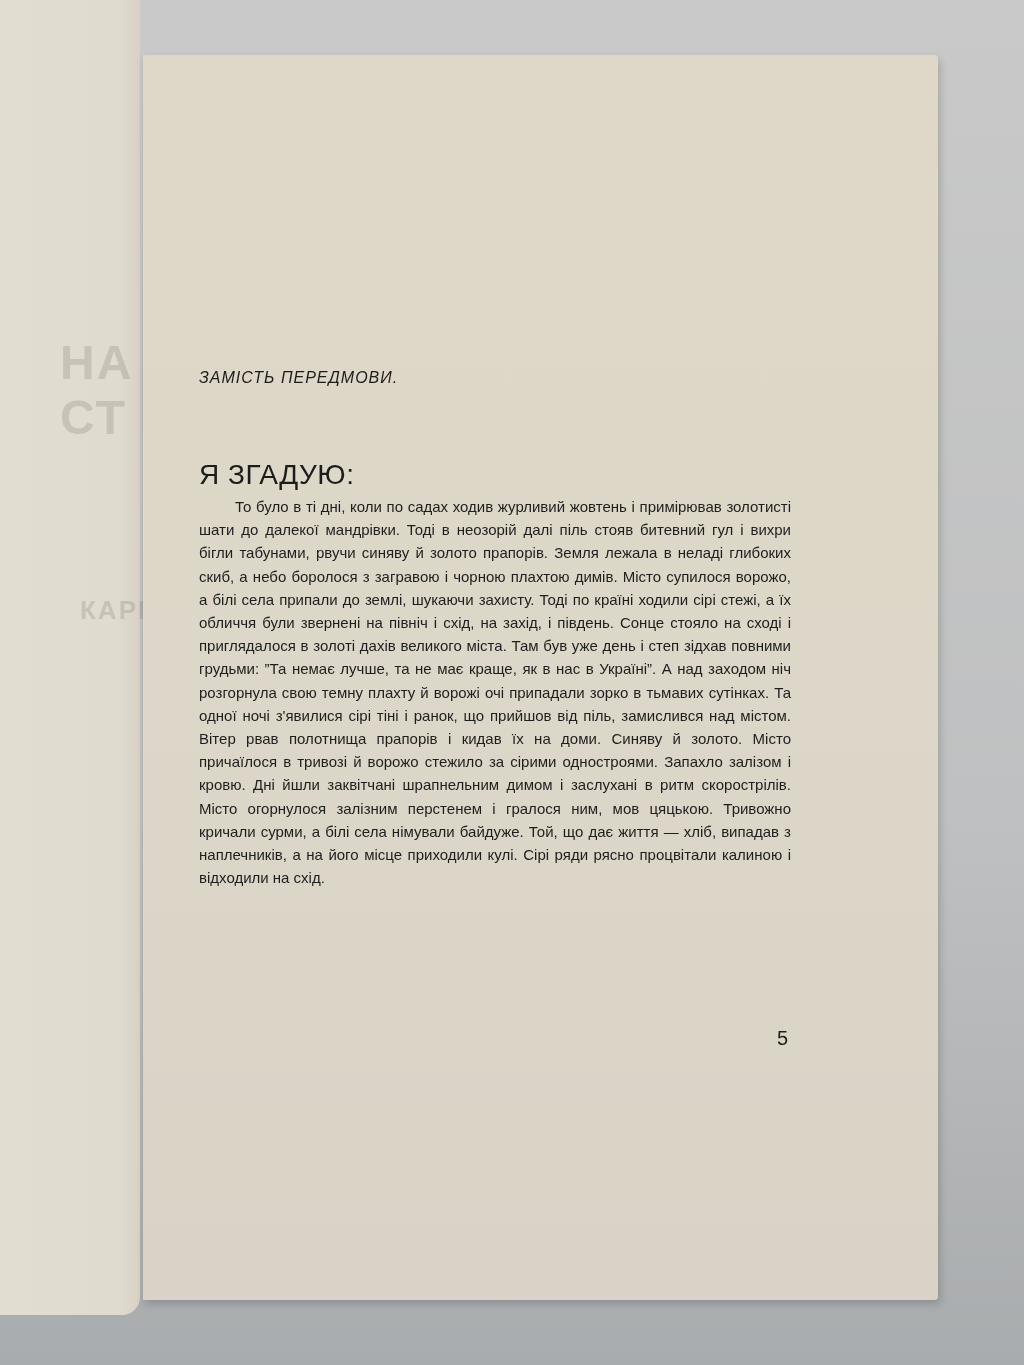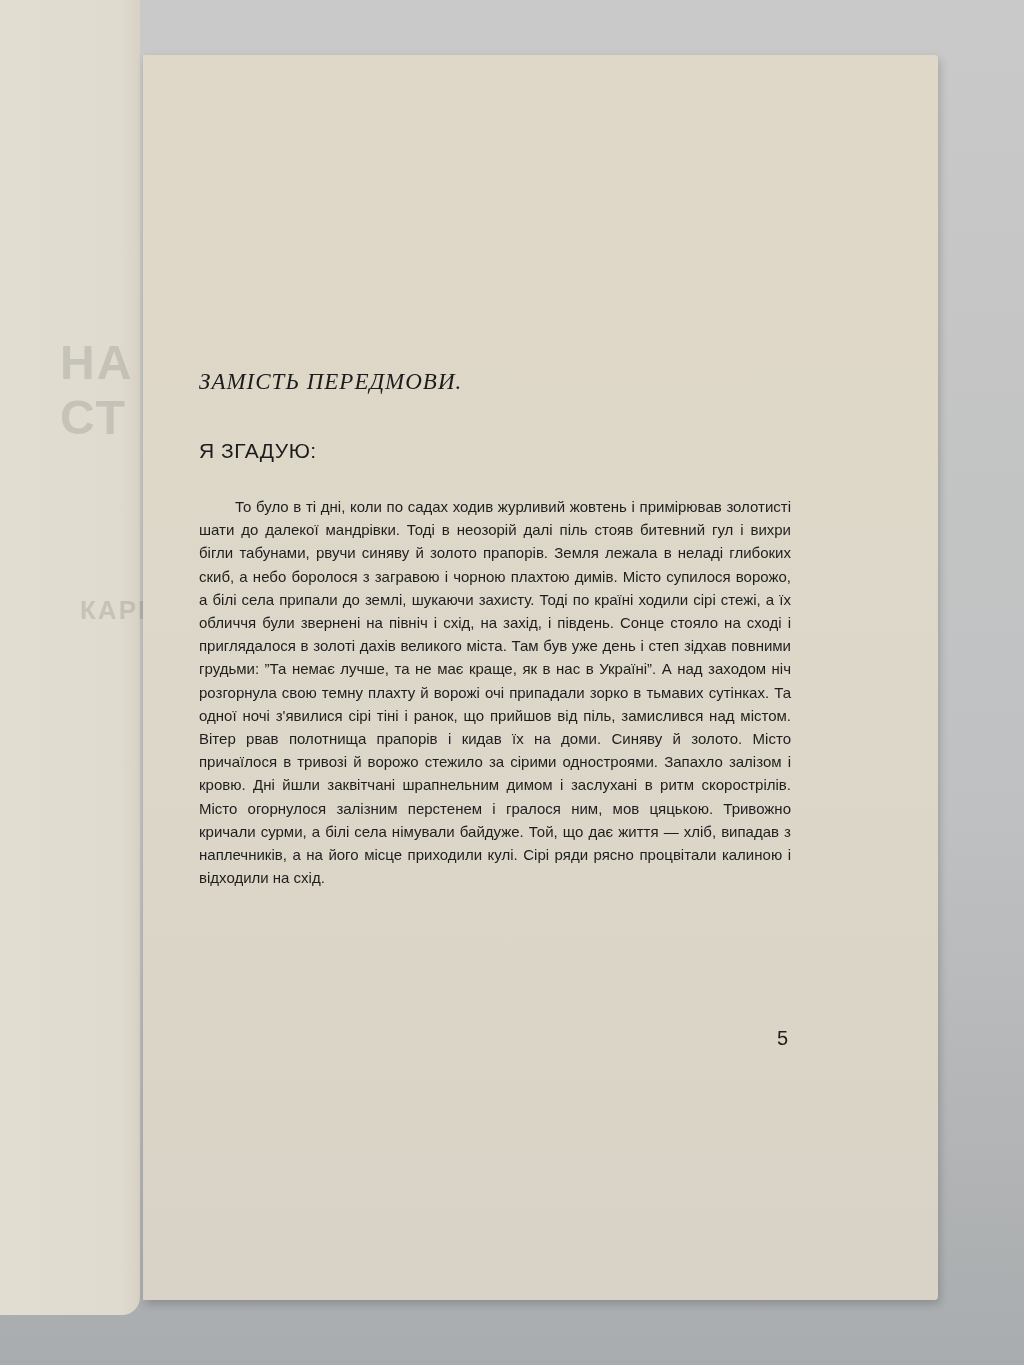--- a/index.html
+++ b/index.html
@@ -18,25 +18,25 @@
       font-size: 48px; letter-spacing: 2px;
     }
     .right-page {
       position: absolute; left: 143px; top: 55px; width: 795px; height: 1245px;
       background: linear-gradient(180deg, #dfd8c8 0%, #ddd7c9 50%, #d8d3c6 100%);
       box-shadow: 2px 4px 8px rgba(0,0,0,0.18);
       border-radius: 0 4px 4px 0;
     }
     .heading {
       position: absolute; left: 56px; top: 314px;
-      font-size: 23px; font-style: italic; color: #1c1c1c; letter-spacing: 1px; font-family: Liberation Serif, serif;
+      font-size: 16px; font-style: italic; color: #1c1c1c; letter-spacing: 1px;
     }
     .subheading {
-      position: absolute; left: 56px; top: 384px;
-      font-size: 21px; color: #1c1c1c; letter-spacing: 0.5px; text-align: center;
+      position: absolute; left: 56px; top: 404px;
+      font-size: 28px; color: #1c1c1c; letter-spacing: 0.5px; text-align: center;
     }
     .body-text {
       position: absolute; left: 56px; top: 440px; width: 592px;
       font-size: 15px; line-height: 23.2px; color: #1e1e1e;
       text-align: justify; text-indent: 36px;
       hyphens: manual;
     }
     .page-number {
       position: absolute; left: 634px; top: 972px;
       font-size: 20px; color: #1e1e1e;

